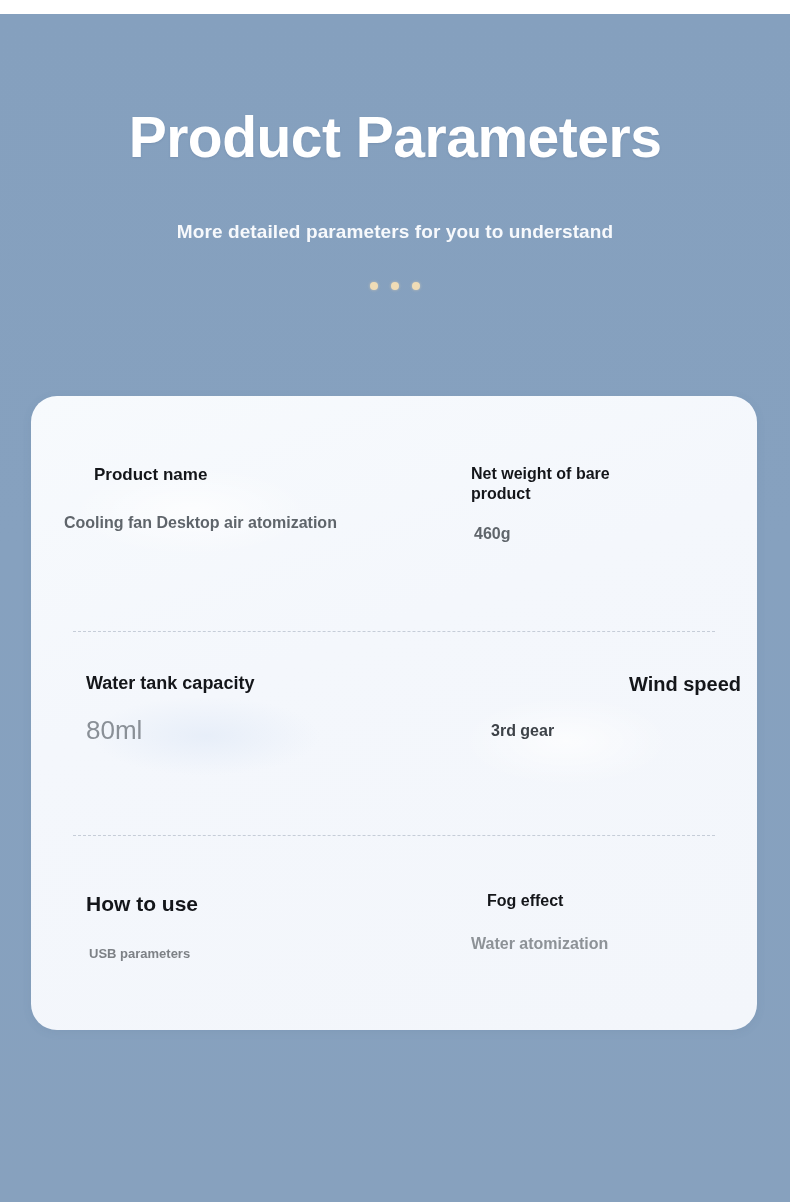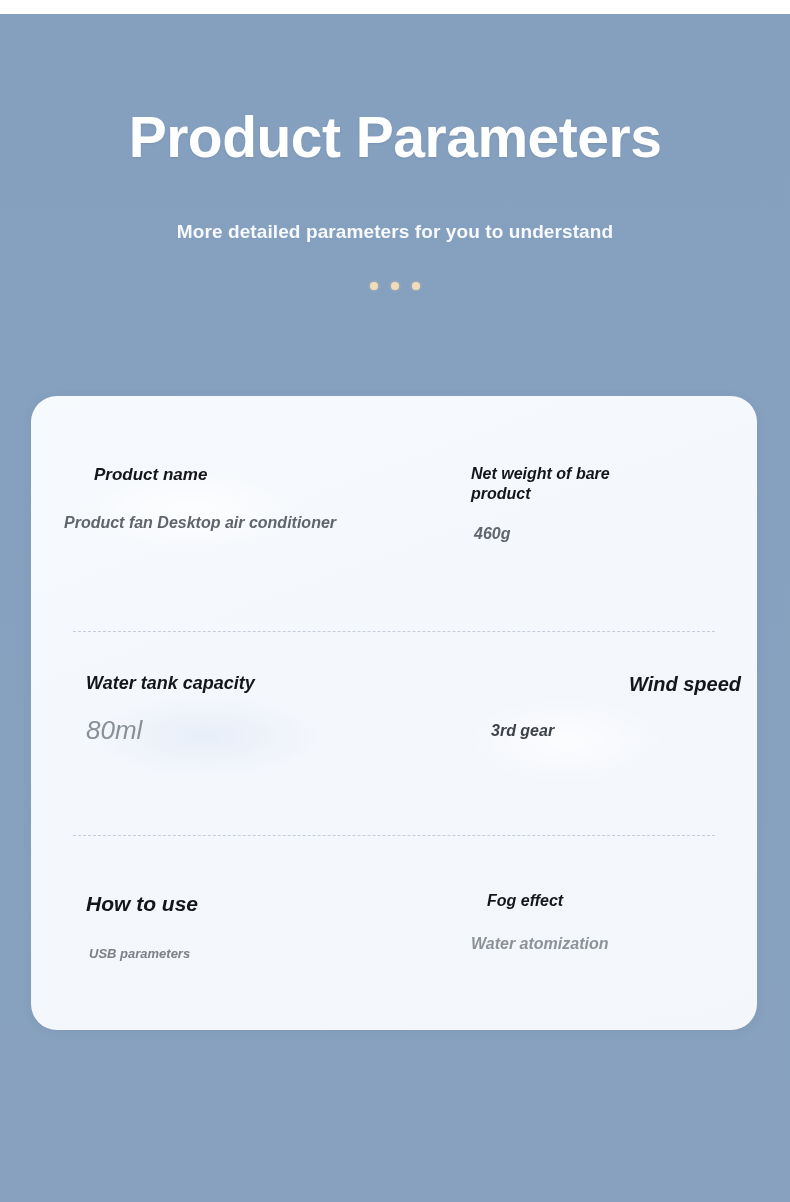--- a/index.html
+++ b/index.html
@@ -97,21 +97,20 @@
     border-radius: 26px;
     background: linear-gradient(160deg, #f7fafd 0%, #f4f7fc 40%, #f3f6fb 100%);
     box-shadow: 0 2px 10px rgba(70,95,130,0.10);
     overflow: hidden;
   }
 
   .card-inner {
     position: relative;
     width: 100%;
     height: 100%;
-    font-style: italic;
   }
 
   
   .sheen-a, .sheen-b, .sheen-c {
     position: absolute;
     border-radius: 50%;
     pointer-events: none;
   }
   .sheen-a {
     left: 40px; top: 70px;
@@ -215,21 +214,21 @@
     <div class="card-inner">
       <span class="sheen-a"></span>
       <span class="sheen-b"></span>
       <span class="sheen-c"></span>
 
       <div class="spec-grid">
 
         <div class="spec-row r1">
           <div class="spec-col left">
             <p class="spec-label">Product name</p>
-            <p class="spec-value">Product fan Desktop air conditioner</p>
+            <p class="spec-value">Cooling fan Desktop air atomization</p>
           </div>
           <div class="spec-col right">
             <p class="spec-label">Net weight of bare product</p>
             <p class="spec-value">460g</p>
           </div>
         </div>
 
         <div class="divider d1"></div>
 
         <div class="spec-row r2">

